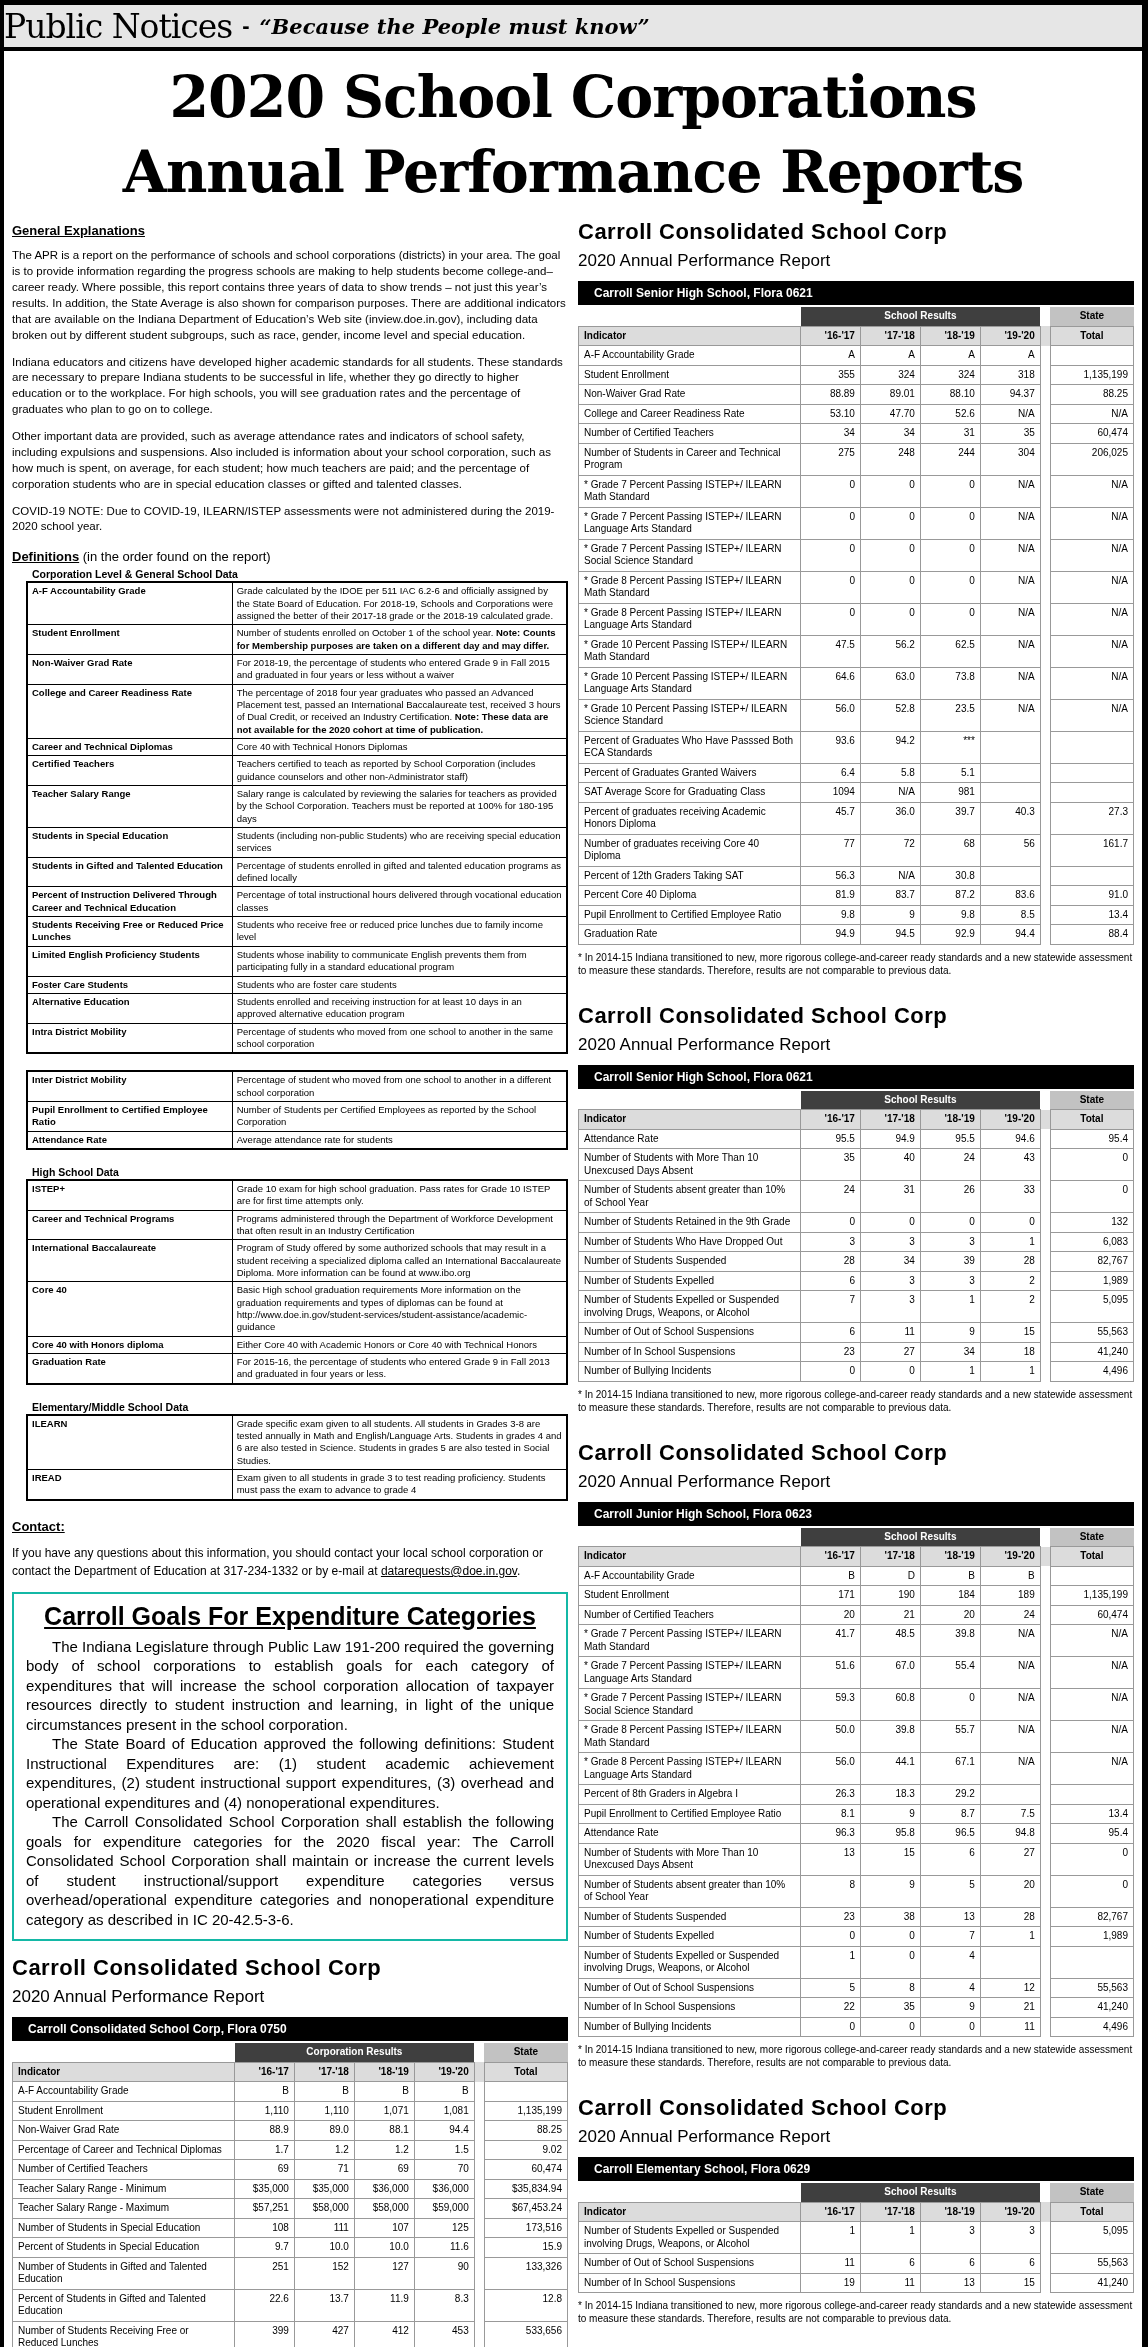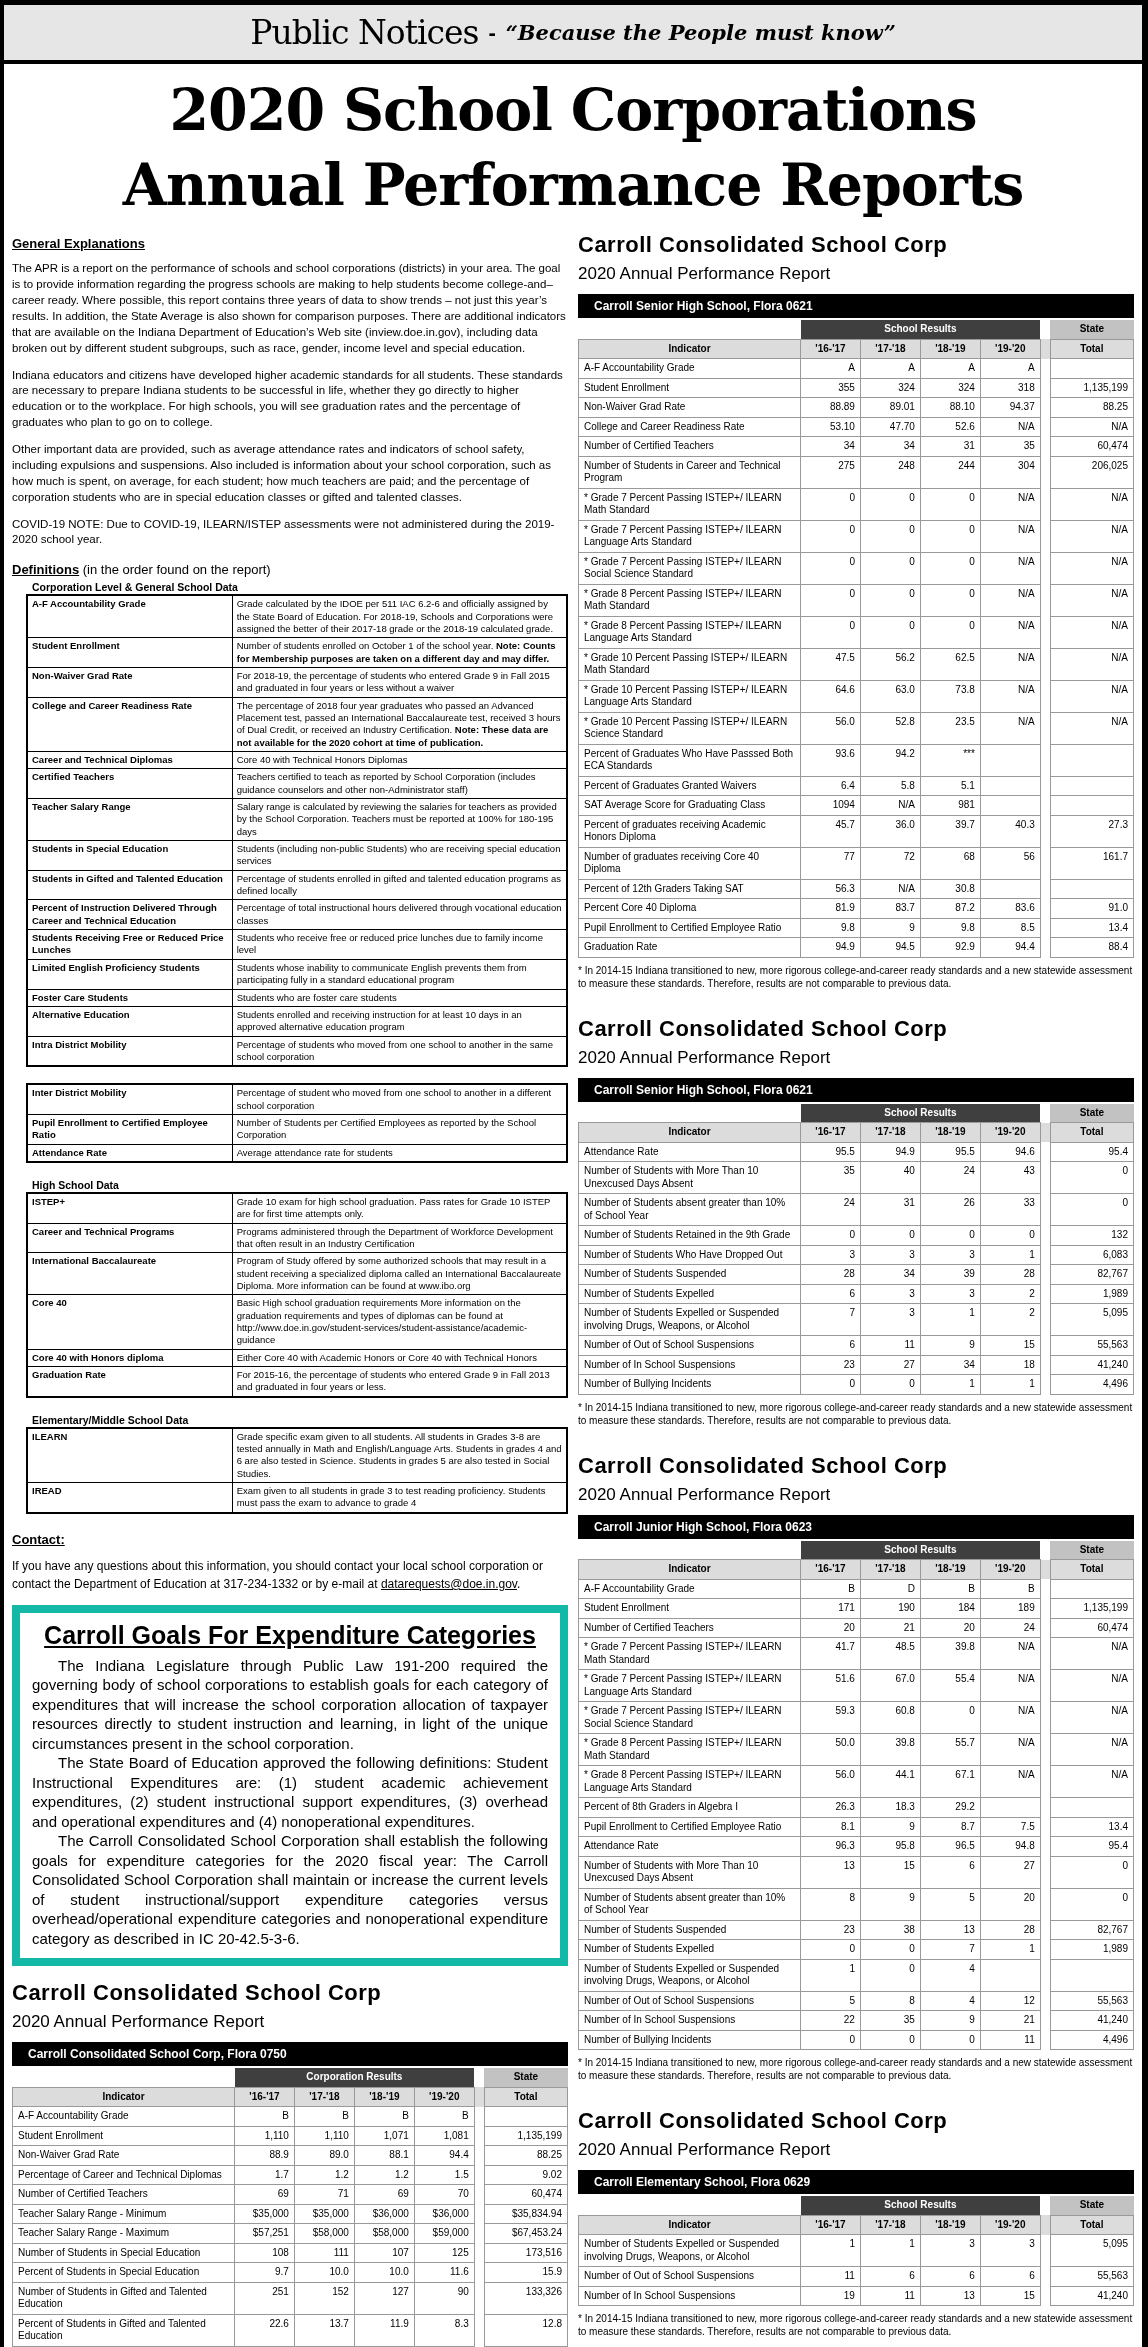--- a/index.html
+++ b/index.html
@@ -2,21 +2,21 @@
 <html><head>
 <meta charset="utf-8">
 <style>
   * { margin:0; padding:0; box-sizing:border-box; }
   body { background:#888; font-family:"Liberation Sans", sans-serif; color:#000; }
   .page { width:1148px; min-height:2347px; margin:0 auto; background:#fff;
           border-left:4px solid #000; border-right:6px solid #000; border-bottom:3px solid #000;
           padding-bottom:6px; }
   
   .banner { background:#e6e6e6; border-top:5px solid #000; border-bottom:4px solid #000;
-            height:64px; display:flex; align-items:center; justify-content:center; gap:10px; }
+            height:51px; display:flex; align-items:center; justify-content:flex-start; gap:10px; }
   .banner-title { font-family:"DejaVu Serif", serif; font-size:33px; letter-spacing:-1px; }
   .banner-sep { font-size:22px; font-weight:bold; }
   .banner-tag { font-family:"DejaVu Serif", serif; font-style:italic; font-weight:bold; font-size:21px; }
   
   .main-title { font-family:"DejaVu Serif", serif; font-weight:bold; text-align:center;
                 font-size:57px; line-height:1.32; margin:8px 0 10px 0; letter-spacing:-1px; }
   
   .columns { display:flex; padding:0 8px; gap:10px; }
   .col { width:50%; }
   
@@ -29,40 +29,40 @@
   table.def-table { width:calc(100% - 14px); margin-left:14px; border-collapse:collapse;
                     border:2px solid #000; }
   table.def-table td { border:1px solid #000; font-size:9.5px; line-height:1.3;
                        padding:2px 4px; vertical-align:top; }
   td.def-term { width:38%; font-weight:bold; }
   td.def-text .n { font-weight:bold; }
   .contact { margin:18px 0 12px 0; }
   .contact p { font-size:12px; line-height:1.5; }
   .contact a { color:#000; }
   
-  .goals { border:8px solid #14b8a6; padding:6px 12px 10px 12px; margin:10px 0 14px 0; }
+  .goals { border:2px solid #14b8a6; padding:6px 12px 10px 12px; margin:10px 0 14px 0; }
   .goals-title { text-align:center; font-size:25px; font-weight:bold; text-decoration:underline;
                  margin:2px 0 6px 0; }
   .goals p { font-size:15px; line-height:1.3; text-align:justify; text-indent:26px; }
   
   .report { margin-bottom:26px; }
   .corp-name { font-size:22px; font-weight:bold; letter-spacing:0.5px; margin-bottom:6px; }
   .report-sub { font-size:17px; margin-bottom:10px; }
   .school-bar { background:#000; color:#fff; font-weight:bold; font-size:12px;
                 padding:5px 16px; margin-bottom:2px; }
   table.rpt { width:100%; border-collapse:collapse; table-layout:fixed; }
   table.rpt th, table.rpt td { font-size:10px; line-height:1.25; padding:3px 5px; vertical-align:top; }
   table.rpt col.c-lbl { width:40%; }
   table.rpt col.c-yr  { width:10.8%; }
   table.rpt col.c-sp  { width:1.8%; }
   table.rpt col.c-st  { width:15%; }
   th.results-head { background:#3f3f3f; color:#fff; font-weight:bold; font-size:11px;
                     text-align:center; padding:5px 0; }
   th.state-head, th.total-head { background:#c2c2c2; font-weight:bold; text-align:center; }
-  tr.cols th { background:#dcdcdc; border:1px solid #999;text-align:center; }
+  tr.cols th { background:#dcdcdc; border:1px solid #999; }
   th.ind-head { text-align:left; font-weight:bold; }
   th.year-head { text-align:right; font-weight:bold; }
   th.total-head { border:1px solid #999; }
   .noborder, td.spacer, th.spacer { border:none !important; background:#fff; }
   table.rpt td.lbl { border:1px solid #999; text-align:left; }
   table.rpt td.val { border:1px solid #999; text-align:right; }
   .footnote { font-size:10px; line-height:1.3; margin-top:6px; }
 </style>
 </head>
 <body>

